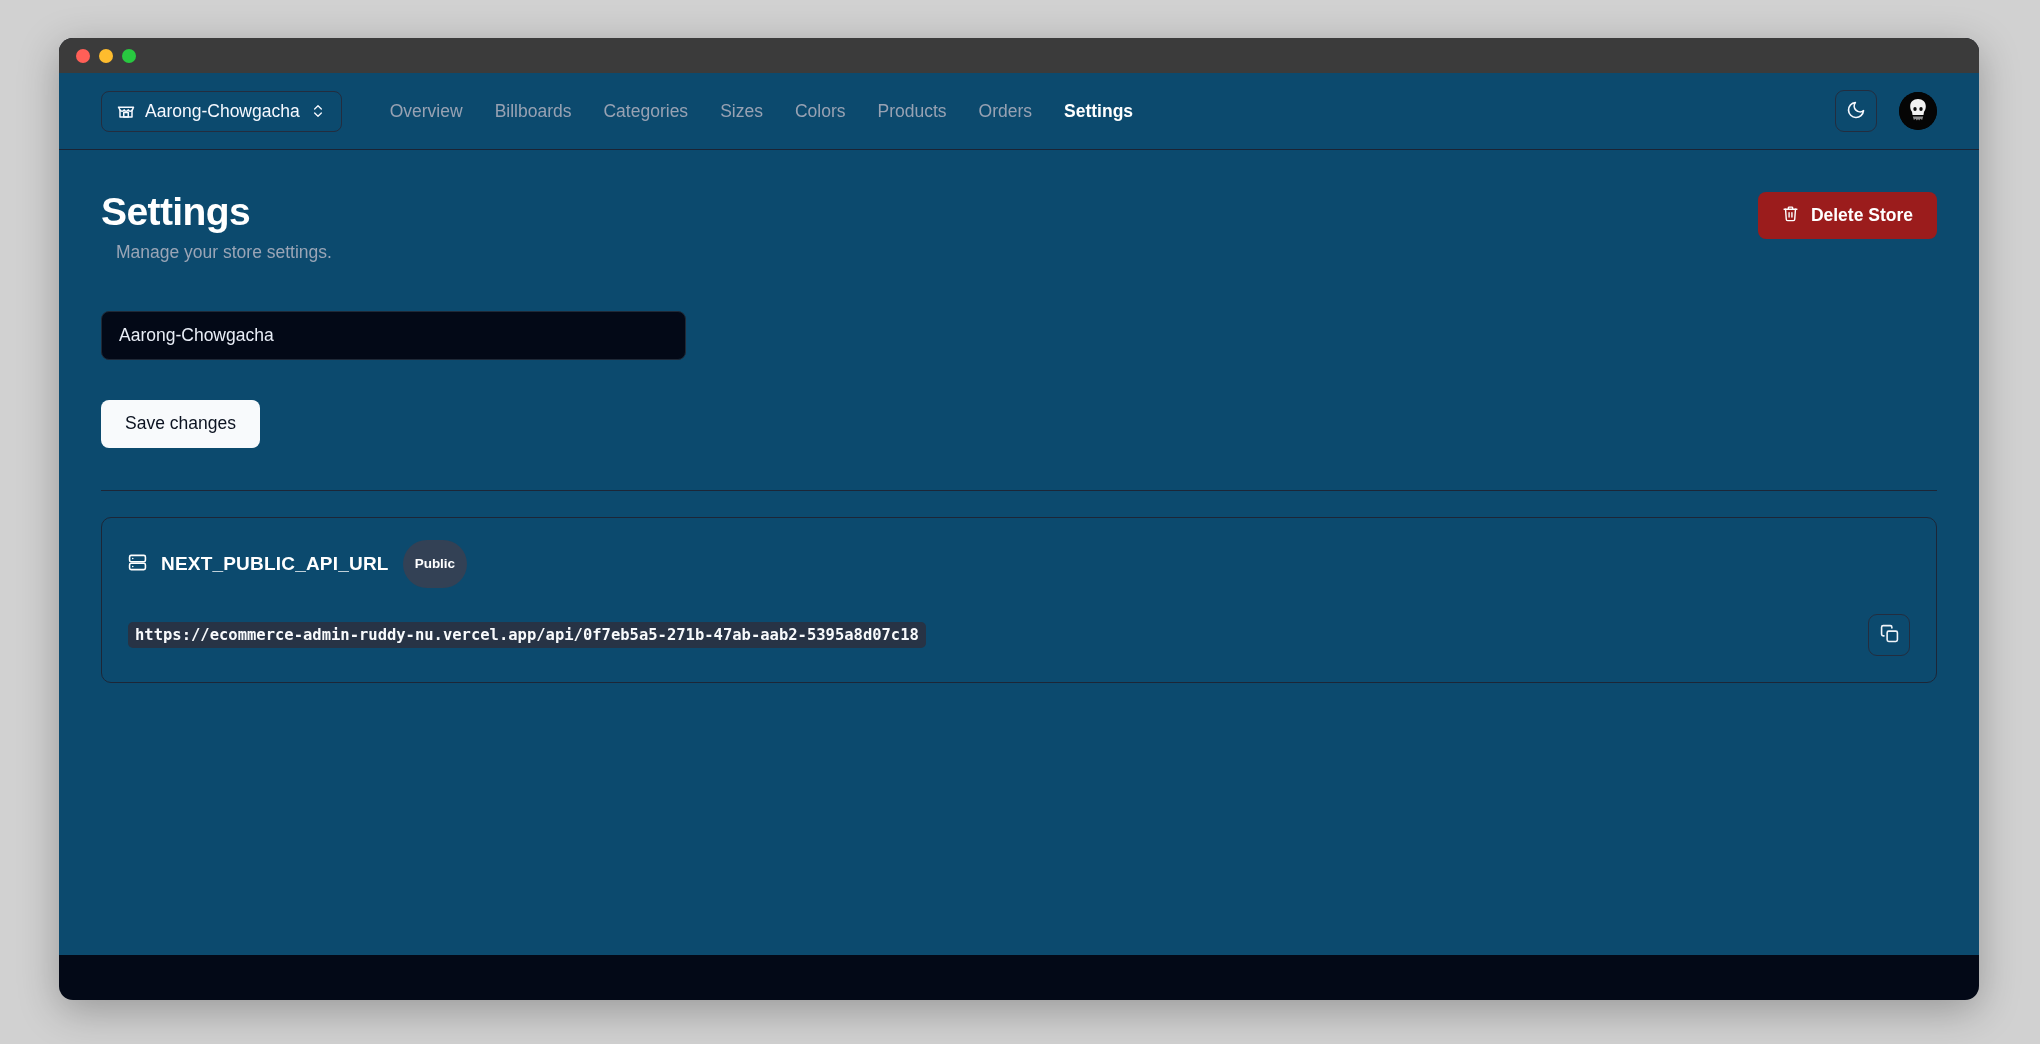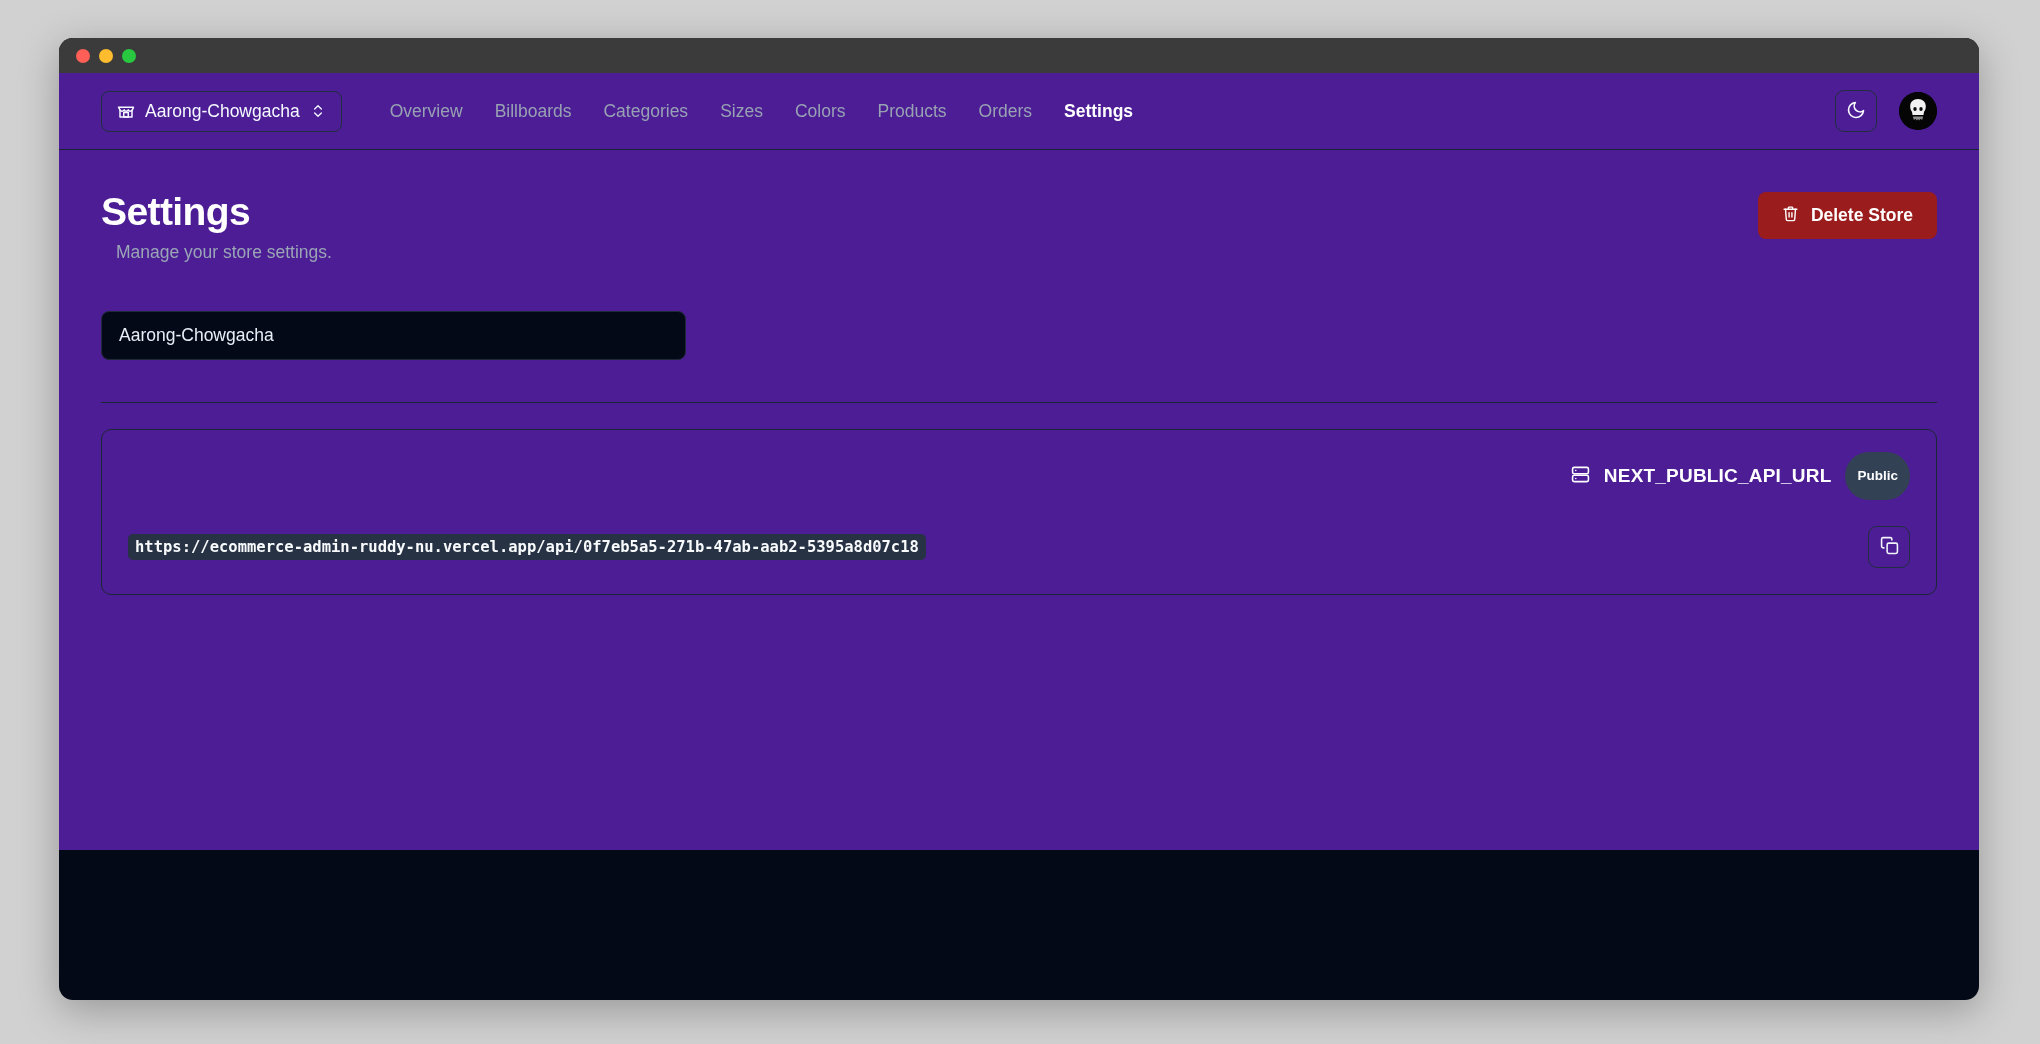--- a/index.html
+++ b/index.html
@@ -32,22 +32,22 @@
     padding-left: 17px;
     gap: 9px;
   }
   .dot { width: 14px; height: 14px; border-radius: 50%; }
   .dot.red    { background: #ff5f57; }
   .dot.yellow { background: #febc2e; }
   .dot.green  { background: #28c840; }
 
   
   .app {
-    background: #4c1d95;
-    height: 777px;
+    background: #0c4a6e;
+    height: 882px;
     position: relative;
   }
 
   
   .navbar {
     height: 77px;
     border-bottom: 1px solid #1b2434;
     display: flex;
     align-items: center;
     padding: 0 42px;
@@ -201,21 +201,20 @@
     margin-top: 26px;
     border: 1px solid #1c2637;
     border-radius: 10px;
     padding: 22px 26px 26px 26px;
     box-sizing: border-box;
   }
   .api-head {
     display: flex;
     align-items: center;
     gap: 14px;
-    justify-content: flex-end;
   }
   .api-title {
     font-size: 19px;
     font-weight: bold;
     color: #ffffff;
     letter-spacing: 0.2px;
   }
   .badge {
     background: #334155;
     color: #ffffff;
@@ -340,20 +339,23 @@
               <path d="M10 11v6M14 11v6"></path>
               <path d="M9 6V4a1 1 0 0 1 1-1h4a1 1 0 0 1 1 1v2"></path>
             </svg>
           </span>
           <span>Delete Store</span>
         </button>
       </div>
 
       <div class="form-area">
         <input class="text-input" type="text" value="Aarong-Chowgacha" style="">
+        <div>
+          <button class="save-btn">Save changes</button>
+        </div>
       </div>
 
       <div class="separator"></div>
 
       <div class="api-card">
         <div class="api-head">
           <span>
             <svg width="19" height="19" viewBox="0 0 24 24" fill="none" stroke="#ffffff" stroke-width="2" stroke-linecap="round" stroke-linejoin="round">
               <rect x="2" y="3" width="20" height="8" rx="2"></rect>
               <rect x="2" y="13" width="20" height="8" rx="2"></rect>

